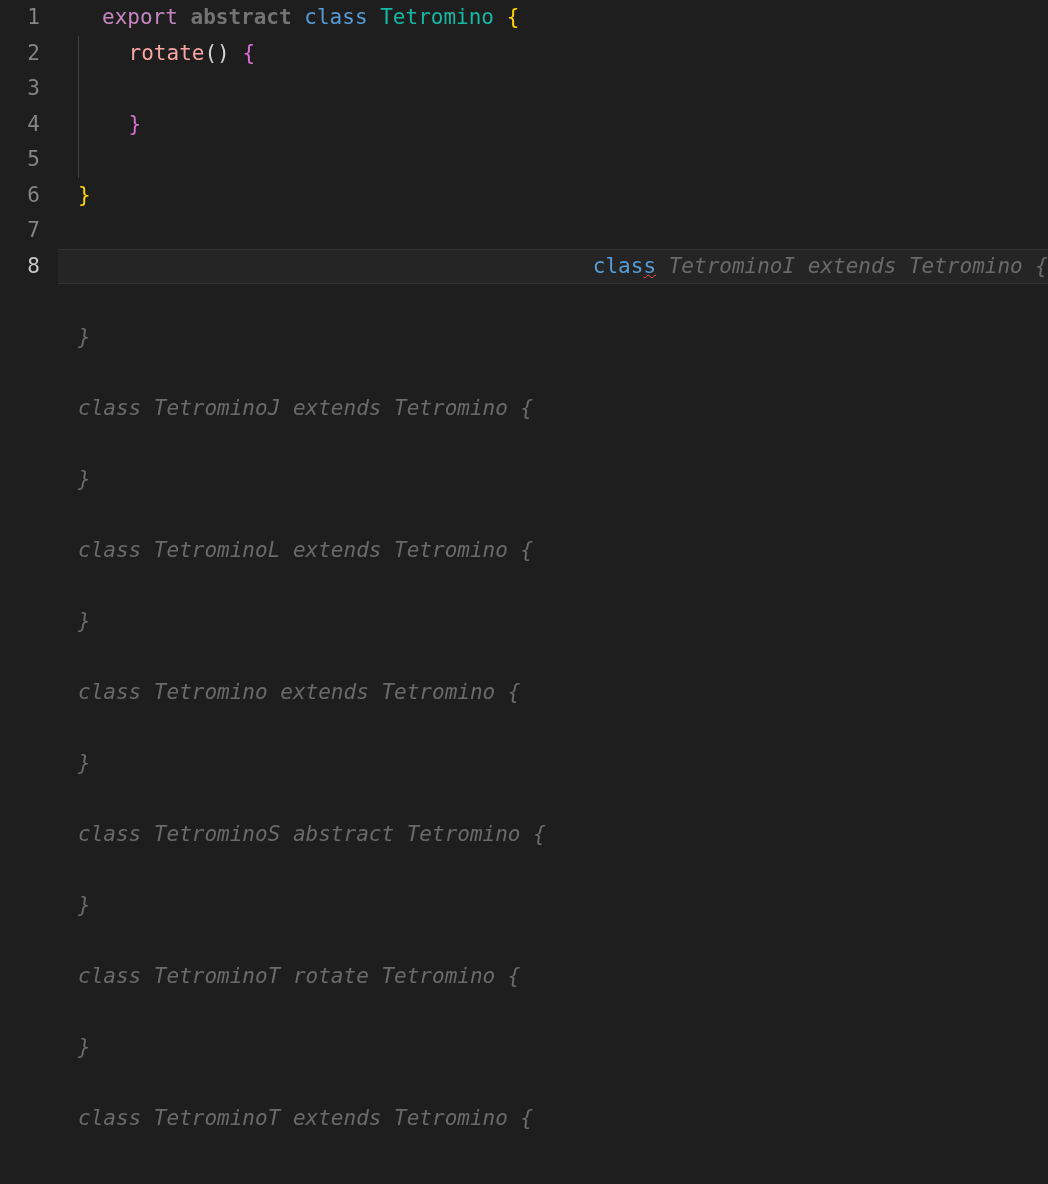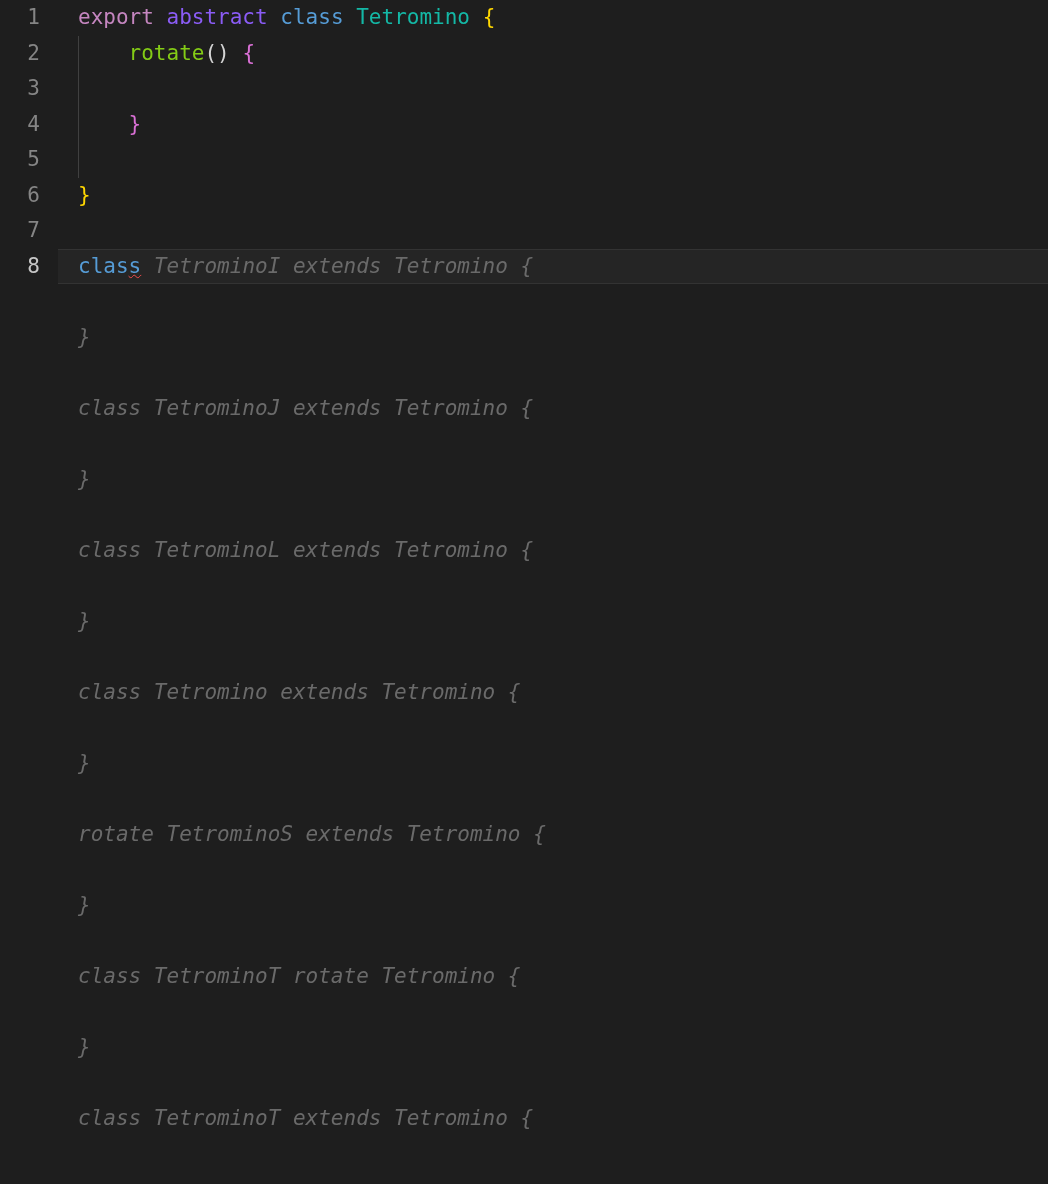--- a/index.html
+++ b/index.html
@@ -44,32 +44,33 @@
     .code-line {
       height: 35.5px;
       white-space: pre;
       position: relative;
     }
     .code-line.current {
       background: rgba(255,255,255,0.03);
       box-shadow: inset 0 1px 0 #333, inset 0 -1px 0 #333;
       margin-left: -20px;
       padding-left: 20px;
+      text-align: right;
     }
     .indent-guide {
       border-left: 1px solid #404040;
       position: absolute;
       top: 0;
       bottom: 0;
     }
-    .kw-export { color: #c586c0; }
-    .kw-abstract { color: #8b5cf6; }
+    .kw-export { color: #c586c0; margin-left: 24px; }
+    .kw-abstract { color: #737373; font-weight: bold; }
     .kw-class { color: #569cd6; margin-top: 24px; }
     .kw-classname { color: #14b8a6; }
-    .kw-method { color: #84cc16; }
+    .kw-method { color: #fca5a5; }
     .punct { color: #d4d4d4; }
     .brace { color: #ffd700; }
     .brace2 { color: #da70d6; }
     .ghost {
       color: #6a6a6a;
       font-style: italic;
     }
     .squiggle {
       text-decoration-line: underline;
       text-decoration-style: wavy;
@@ -111,21 +112,21 @@
     <div class="code-line ghost"><span>}</span></div>
     <div class="code-line ghost"><span></span></div>
     <div class="code-line ghost"><span>class TetrominoL extends Tetromino {</span></div>
     <div class="code-line ghost"><span></span></div>
     <div class="code-line ghost"><span>}</span></div>
     <div class="code-line ghost"><span></span></div>
     <div class="code-line ghost"><span>class Tetromino extends Tetromino {</span></div>
     <div class="code-line ghost"><span></span></div>
     <div class="code-line ghost"><span>}</span></div>
     <div class="code-line ghost"><span></span></div>
-    <div class="code-line ghost"><span>rotate TetrominoS extends Tetromino {</span></div>
+    <div class="code-line ghost"><span>class TetrominoS abstract Tetromino {</span></div>
     <div class="code-line ghost"><span></span></div>
     <div class="code-line ghost"><span>}</span></div>
     <div class="code-line ghost"><span></span></div>
     <div class="code-line ghost"><span>class TetrominoT rotate Tetromino {</span></div>
     <div class="code-line ghost"><span></span></div>
     <div class="code-line ghost"><span>}</span></div>
     <div class="code-line ghost"><span></span></div>
     <div class="code-line ghost"><span>class TetrominoT extends Tetromino {</span></div>
   </div>
 </div>

